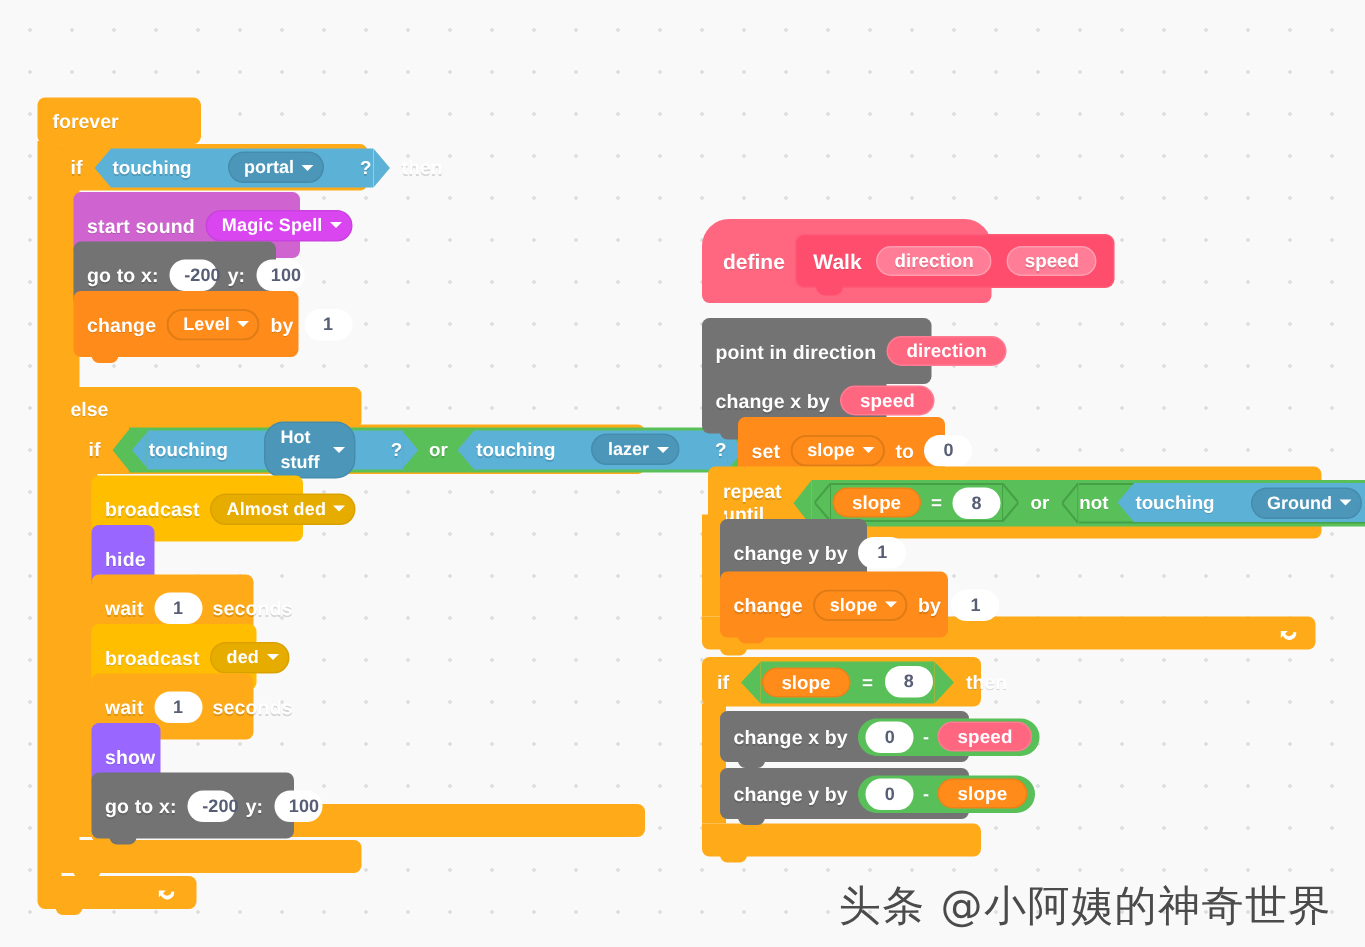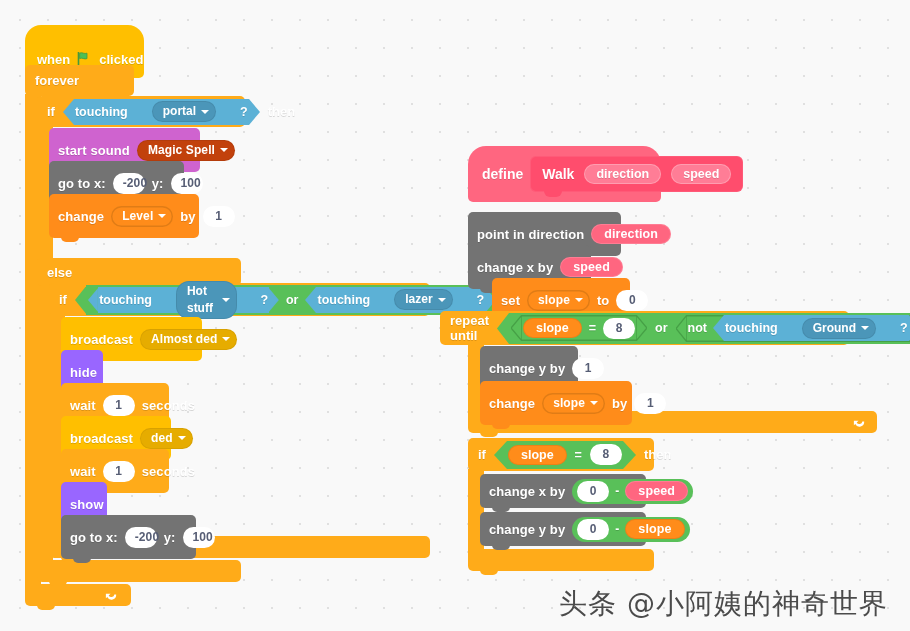--- a/index.html
+++ b/index.html
@@ -124,21 +124,21 @@
     border-radius:13px;padding:2px 20px 2px 11px;
     font-size:12px;font-weight:bold;color:#fff;position:relative;
     line-height:17px;text-shadow:none;
   }
   .dd .arr{
     position:absolute;right:7px;top:50%;transform:translateY(-50%);
     width:0;height:0;border-left:4px solid transparent;border-right:4px solid transparent;
     border-top:4.5px solid #fff;
   }
   .dd-sensing{background:#4b96b9;box-shadow:inset 0 0 0 1px rgba(0,0,0,.07);}
-  .dd-sound{background:#c2410c;box-shadow:inset 0 0 0 1px rgba(0,0,0,.07);}
+  .dd-sound{background:#d946ef;box-shadow:inset 0 0 0 1px rgba(0,0,0,.07);}
   .dd-var{background:#ff8c1a;box-shadow:inset 0 0 0 1.4px #e07c16;}
   .dd-events{background:#e6ac00;box-shadow:inset 0 0 0 1px rgba(0,0,0,.06);}
   .hexshape{
     display:inline-flex;align-items:center;
   }
   .hexend-l,.hexend-r{width:11px;height:26px;}
   .hexbody{height:26px;display:inline-flex;align-items:center;gap:24px;padding:0 1px;
     color:#fff;font-size:12.5px;font-weight:bold;}
 
   
@@ -159,32 +159,20 @@
     font-family:"DejaVu Sans","Liberation Sans",sans-serif;
     letter-spacing:1px;
     opacity:.92;
   }
 </style>
 </head>
 <body>
 
 <div class="canvas">
 
-  <div class="hat" style="left:25px;top:25px;width:119px;height:53px;">
-    <div class="hatline">
-      <span>when</span>
-      <span class="flag">
-        <svg width="15" height="14" viewBox="0 0 15 14">
-          <path d="M1.5 0.6 L1.5 13.6" stroke="#45993d" stroke-width="1.6" fill="none" stroke-linecap="round"></path>
-          <path d="M2.6 1.2 C5 -0.2 7.5 2.4 10 1.2 L10 6.6 C7.5 7.8 5 5.2 2.6 6.6 Z" fill="#4cbf56" stroke="#45993d" stroke-width=".8"></path>
-        </svg>
-      </span>
-      <span>clicked</span>
-    </div>
-  </div>
 
   <div class="chead" style="left:25px;top:65px;width:109px;height:31px;">
     <span>forever</span>
   </div>
   <div class="cleft" style="left:25px;top:94px;height:490px;"></div>
   <div class="cfoot" style="left:25px;top:584px;width:106px;height:22px;border-radius:0 5px 5px 5px;">
     <svg class="loop-arrow" style="left:79px;top:4px;" viewBox="0 0 16 16">
       <path d="M3 11 A5 5 0 0 1 12.5 8.5 L14 7 L14 12 L9 12 L11 10 A3.2 3.2 0 0 0 5 11.2 Z" fill="#fff" transform="rotate(180 8 9)"></path>
     </svg>
   </div>
@@ -360,21 +348,21 @@
   <div class="blk c-variable bump" style="left:492px;top:278px;width:138px;">
     <span>set</span>
     <span class="dd dd-var">
       <span>slope</span>
       <i class="arr"></i>
     </span>
     <span>to</span>
     <span class="oval">0</span>
   </div>
 
-  <div class="chead" style="left:440px;top:311px;width:409px;height:34px;">
+  <div class="chead" style="left:472px;top:311px;width:409px;height:48px;">
     <span>repeat until</span>
     <span class="hexshape">
       <svg style="width:12px;height:31px;" viewBox="0 0 12 31">
         <path d="M12 0 L12 31 L0 15.5 Z" fill="#59c059"></path>
       </svg>
       <span class="hexbody" style="background:#59c059;height:31px;gap:8px;padding:0 2px;">
 
         <span class="hexshape">
           <svg style="width:11px;height:26px;" viewBox="0 0 11 26">
             <path d="M11 0 L11 26 L0 13 Z" fill="#59c059" stroke="#46a046" stroke-width="1.4"></path>

